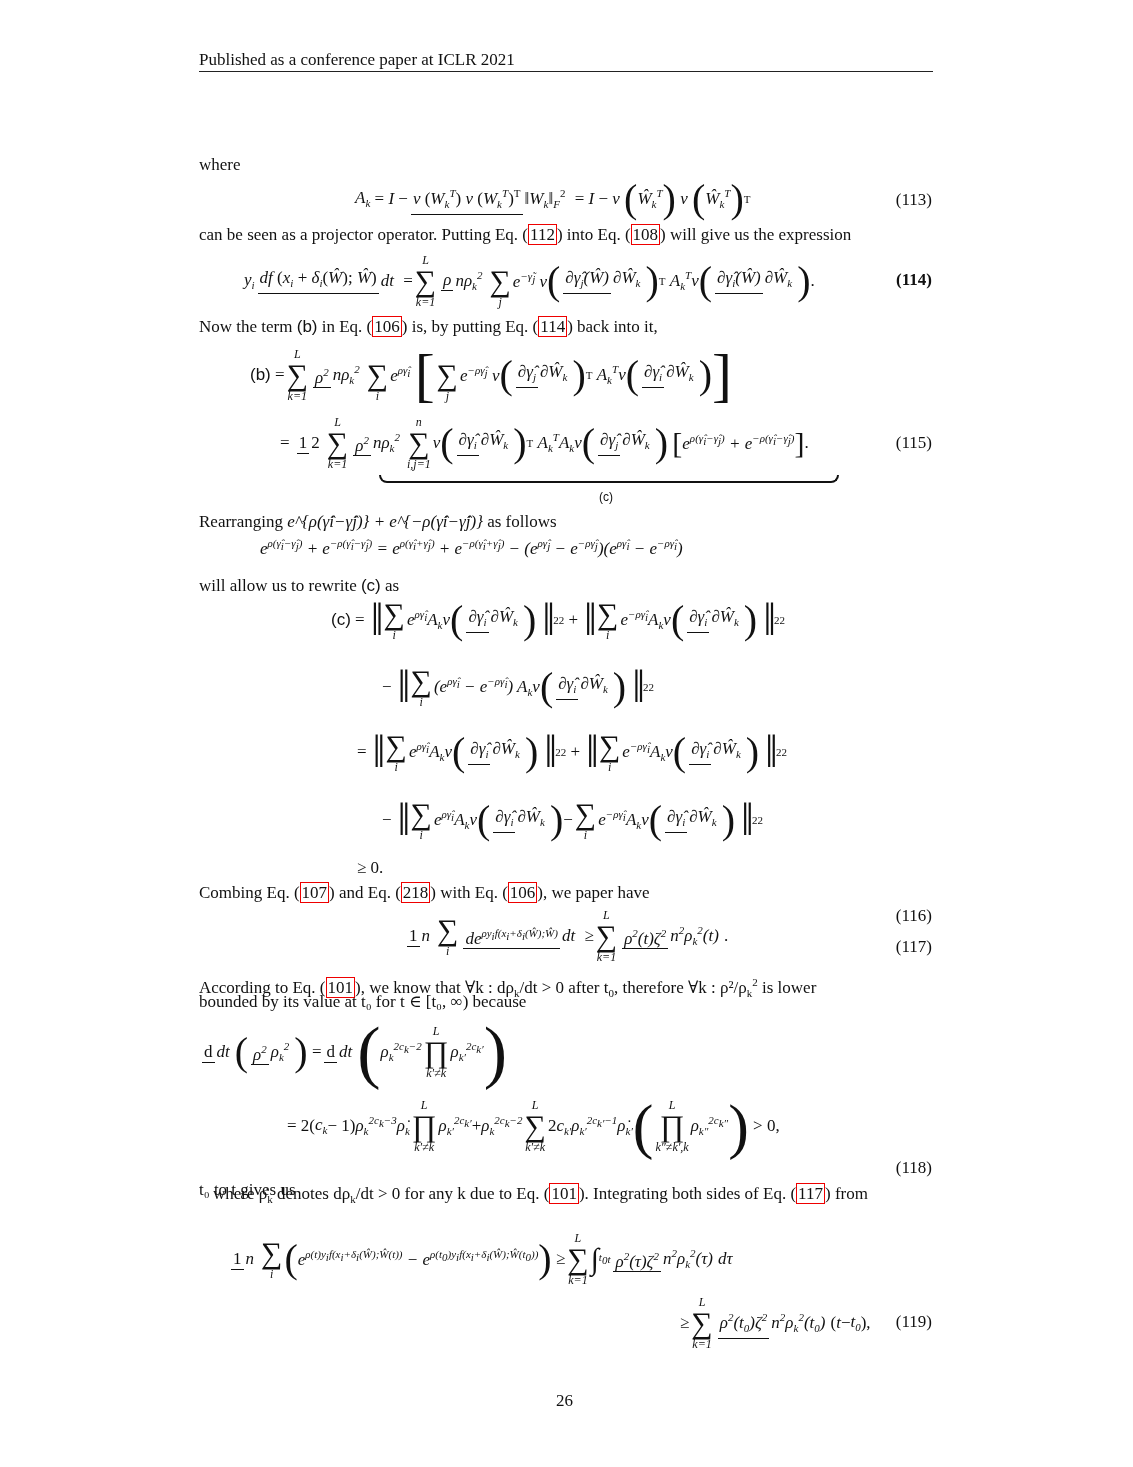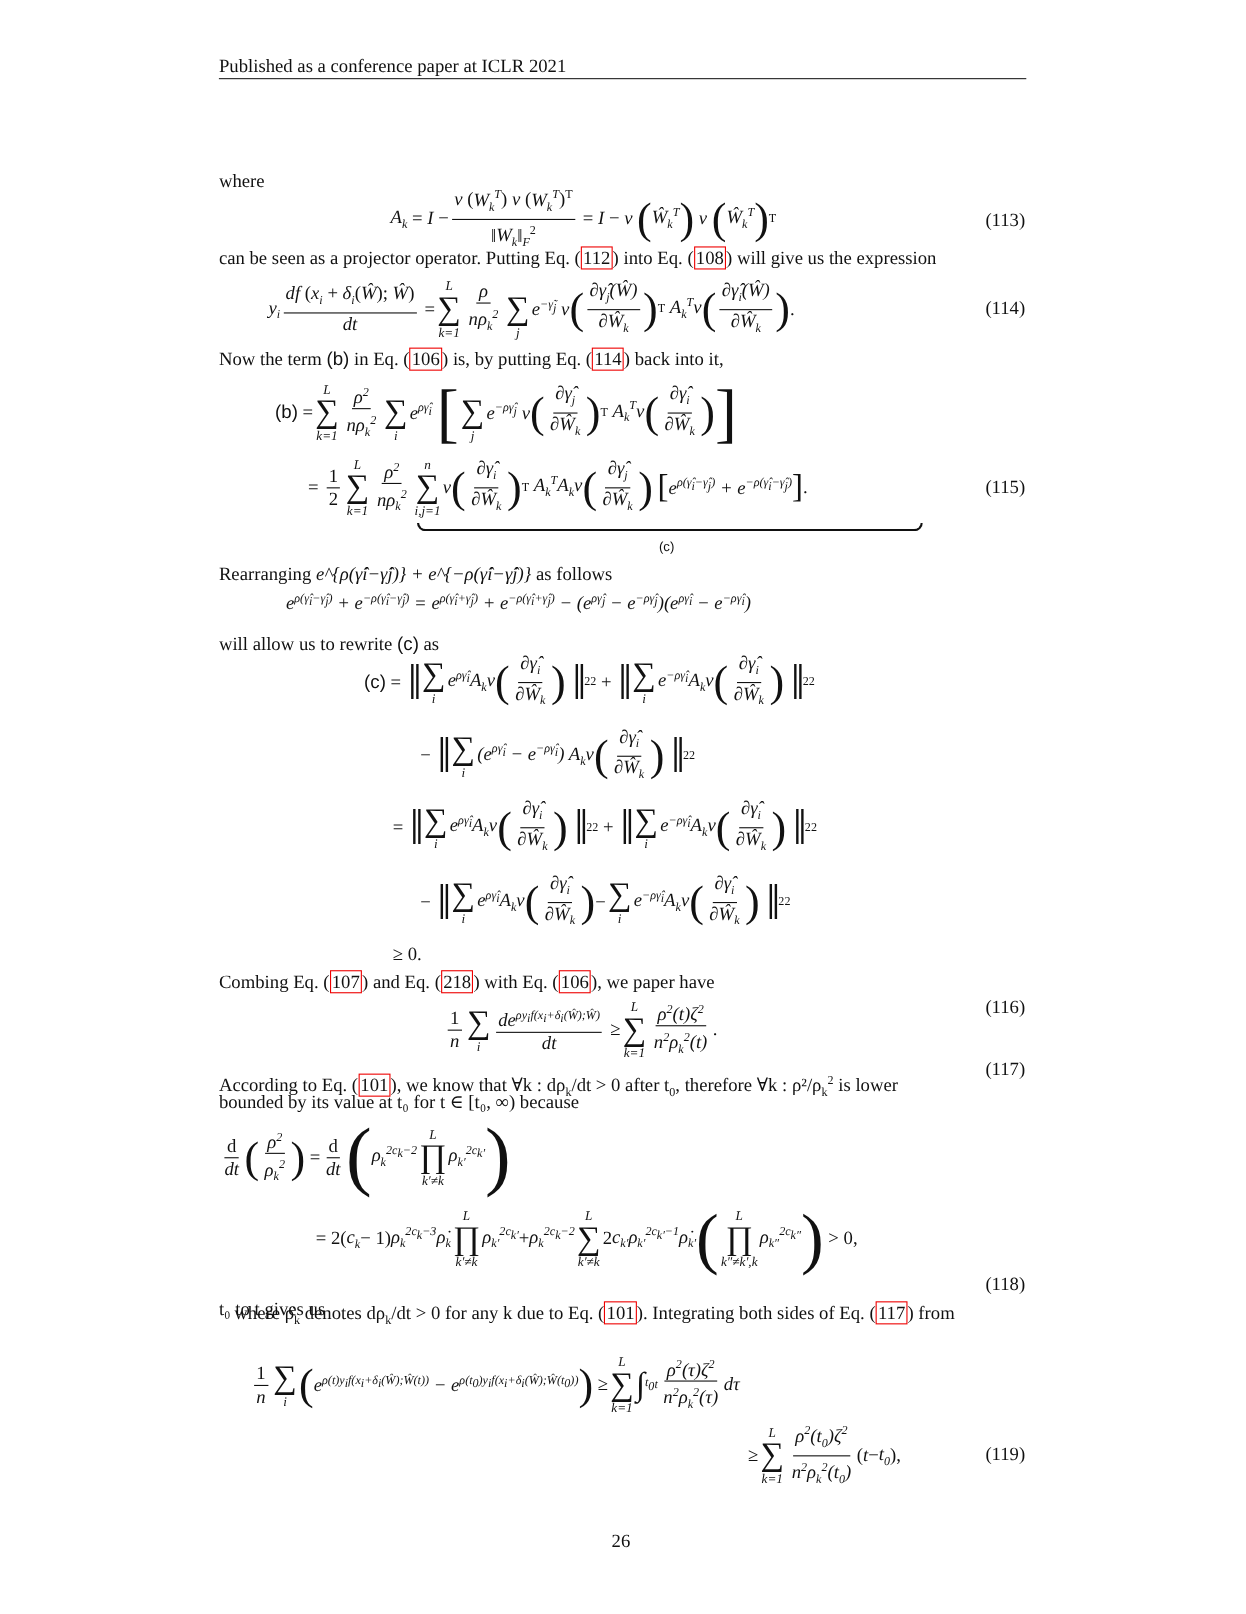--- a/index.html
+++ b/index.html
@@ -6,21 +6,21 @@
   body { width:1133px; height:1467px; position:relative; overflow:hidden;
          font-family:"Liberation Serif", "DejaVu Serif", serif; color:#111; }
   .abs { position:absolute; white-space:nowrap; }
   .txt { font-size:17px; line-height:20px; }
   .hdr { left:199px; top:50px; font-size:17px; }
   .hrule { position:absolute; left:199px; top:71px; width:734px; height:1px; background:#222; }
   .eqnum { position:absolute; right:201px; font-size:17px; }
   .m { font-style:italic; }
   .ref { border:1.5px solid #e00; padding:0 1px; }
   .eq { font-size:17px; display:flex; align-items:center; }
-  .frac { display:inline-flex; flex-direction:column; align-items:center; vertical-align:middle; margin:0 3px;justify-content:space-between; }
+  .frac { display:inline-flex; align-items:center; vertical-align:middle; margin:0 3px;justify-content:space-between; }
   .frac > .num { border-bottom:1px solid #111; padding:0 2px; line-height:20px; }
   .frac > .den { line-height:20px; padding:0 2px; }
   .bigop { display:inline-flex; flex-direction:column; align-items:center; vertical-align:middle; margin:0 2px; }
   .bigop .lim { font-size:12px; line-height:12px; font-style:italic; }
   .bigop .op { font-size:30px; line-height:30px; }
   .paren { font-size:40px; line-height:40px; font-weight:100; }
   .norm { font-size:46px; line-height:46px; letter-spacing:-8px; margin:0 6px; }
   sup, sub { font-size:11px; }
   .brace { position:absolute; border:2px solid #111; border-top:none; border-radius:0 0 10px 10px; height:6px; }
   .sans { font-family:"Liberation Sans", "DejaVu Sans", sans-serif; }
@@ -73,21 +73,21 @@
   <span class="paren">(</span><span class="frac">
       <span class="num m">∂γ̂<sub>j</sub>(Ŵ)</span>
       <span class="den m">∂Ŵ<sub>k</sub></span>
     </span><span class="paren">)</span><sup>T</sup>
   &nbsp;<span class="m">A<sub>k</sub><sup>T</sup>v</span>
   <span class="paren">(</span><span class="frac">
       <span class="num m">∂γ̂<sub>i</sub>(Ŵ)</span>
       <span class="den m">∂Ŵ<sub>k</sub></span>
     </span><span class="paren">)</span>.
 </div>
-<div class="eqnum txt" style="top:270px;">(114)</div>
+<div class="eqnum txt" style="top:270px;font-weight:bold;">(114)</div>
 
 <div class="abs txt" style="left:199px;top:317px;">
   <span>Now the term </span><span class="sans">(b)</span><span> in Eq. (</span><span class="ref">106</span><span>) is, by putting Eq. (</span><span class="ref">114</span><span>) back into it,</span>
 </div>
 
 <div class="abs eq" style="left:250px;top:342px;height:66px;">
   <span class="sans">(b)</span>&nbsp;=
   <span class="bigop">
       <span class="lim">L</span>
       <span class="op">∑</span>
@@ -286,21 +286,21 @@
   <span class="bigop">
       <span class="lim">L</span>
       <span class="op">∑</span>
       <span class="lim">k=1</span>
     </span>
   <span class="frac">
       <span class="num m">ρ<sup>2</sup>(t)ζ<sup>2</sup></span>
       <span class="den m">n<sup>2</sup>ρ<sub>k</sub><sup>2</sup>(t)</span>
     </span>.
 </div>
-<div class="eqnum txt" style="top:962px;">(117)</div>
+<div class="eqnum txt" style="top:937px;">(117)</div>
 
 <div class="abs txt" style="left:199px;top:972px;">
   <span>According to Eq. (</span><span class="ref">101</span><span>), we know that ∀k : dρ</span><sub>k</sub><span>/dt &gt; 0 after t</span><sub>0</sub><span>, therefore ∀k : ρ²/ρ</span><sub>k</sub><sup>2</sup><span> is lower</span>
 </div>
 <div class="abs txt" style="left:199px;top:992px;">bounded by its value at t₀ for t ∈ [t₀, ∞) because</div>
 
 <div class="abs eq" style="left:199px;top:1018px;height:68px;">
   <span class="frac">
       <span class="num">d</span>
       <span class="den m">dt</span>

